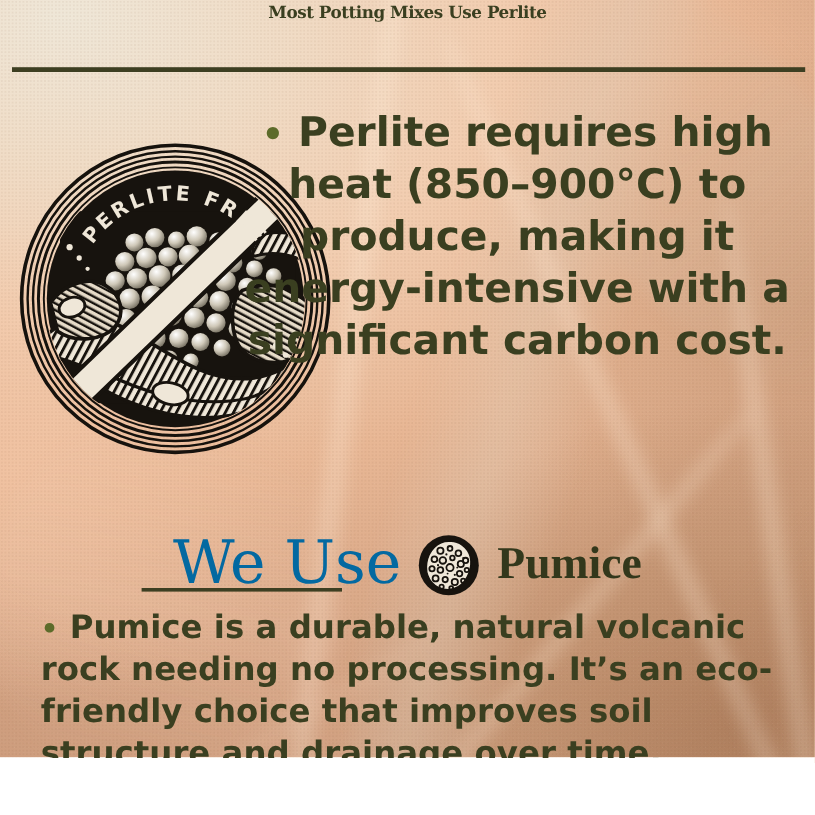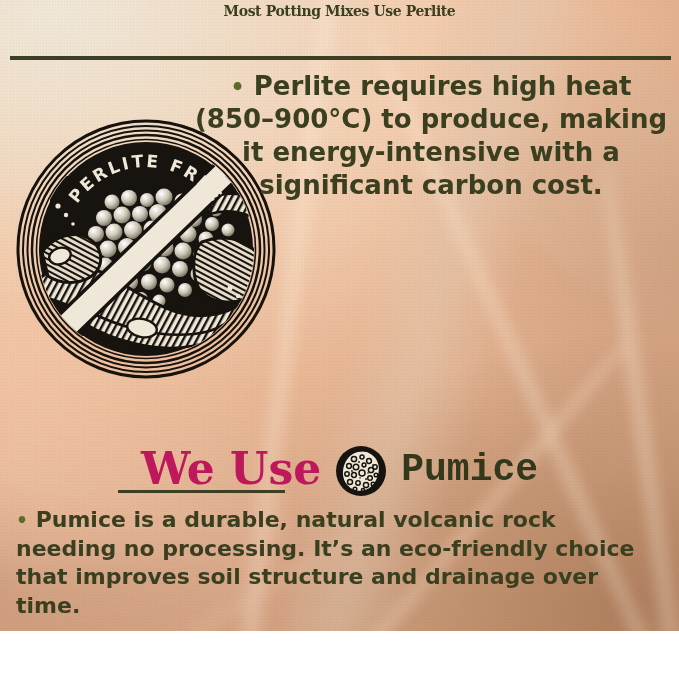--- a/index.html
+++ b/index.html
@@ -110,26 +110,26 @@
     top: 102px;
     width: 260px;
     height: 290px;
   }
   .badge { width: 260px; height: 290px; display: block; }
 
   
   .bullets-right {
     position: absolute;
     left: 190px;
-    top: 70px;
+    top: 90px;
     width: 482px;
     color: #3a3f20;
     font-family: "DejaVu Sans", "Liberation Sans", sans-serif;
     font-weight: 600;
-    font-size: 26px;
+    font-size: 34px;
     line-height: 1.27;
     text-align: center;
   }
   .bullets-right p { margin: 0; }
   .bullet-1 { margin-bottom: 22px !important; }
   .bullet-dot {
     color: #5c6b2a;
     font-size: 0.85em;
     line-height: 1;
   }
@@ -139,55 +139,55 @@
     position: absolute;
     left: 0; right: 0;
     top: 442px;
     height: 58px;
     display: flex;
     align-items: center;
     justify-content: center;
     gap: 14px;
   }
   .weuse-text {
-    color: #be185d;
+    color: #0369a1;
     font-family: "DejaVu Serif", "Liberation Serif", serif;
-    font-weight: 700;
-    font-size: 44px;
+    font-weight: 400;
+    font-size: 50px;
     line-height: 1;
     padding-bottom: 4px;
   }
   .weuse-underline {
     position: absolute;
     left: 118px;
     top: 490px;
     width: 167px;
     height: 3px;
     background: #3d3f22;
   }
   .pumice-icon { width: 52px; height: 52px; display: block; flex: 0 0 auto; }
   .pumice-word {
     color: #33381c;
-    font-family: Liberation Mono, monospace;
+    font-family: Liberation Serif, serif;
     font-weight: 700;
     font-size: 38px;
     line-height: 1;
     padding-bottom: 2px;
   }
 
   
   .bottom-para {
     position: absolute;
-    left: 16px;
+    left: 34px;
     top: 506px;
     width: 640px;
     color: #3a3f20;
     font-family: "DejaVu Sans", "Liberation Sans", sans-serif;
     font-weight: 600;
-    font-size: 22px;
+    font-size: 27px;
     line-height: 1.30;
     text-align: left;
   }
   .bottom-para p { margin: 0; }
 </style>
 </head>
 <body>
 
 <div id="poster">
 

